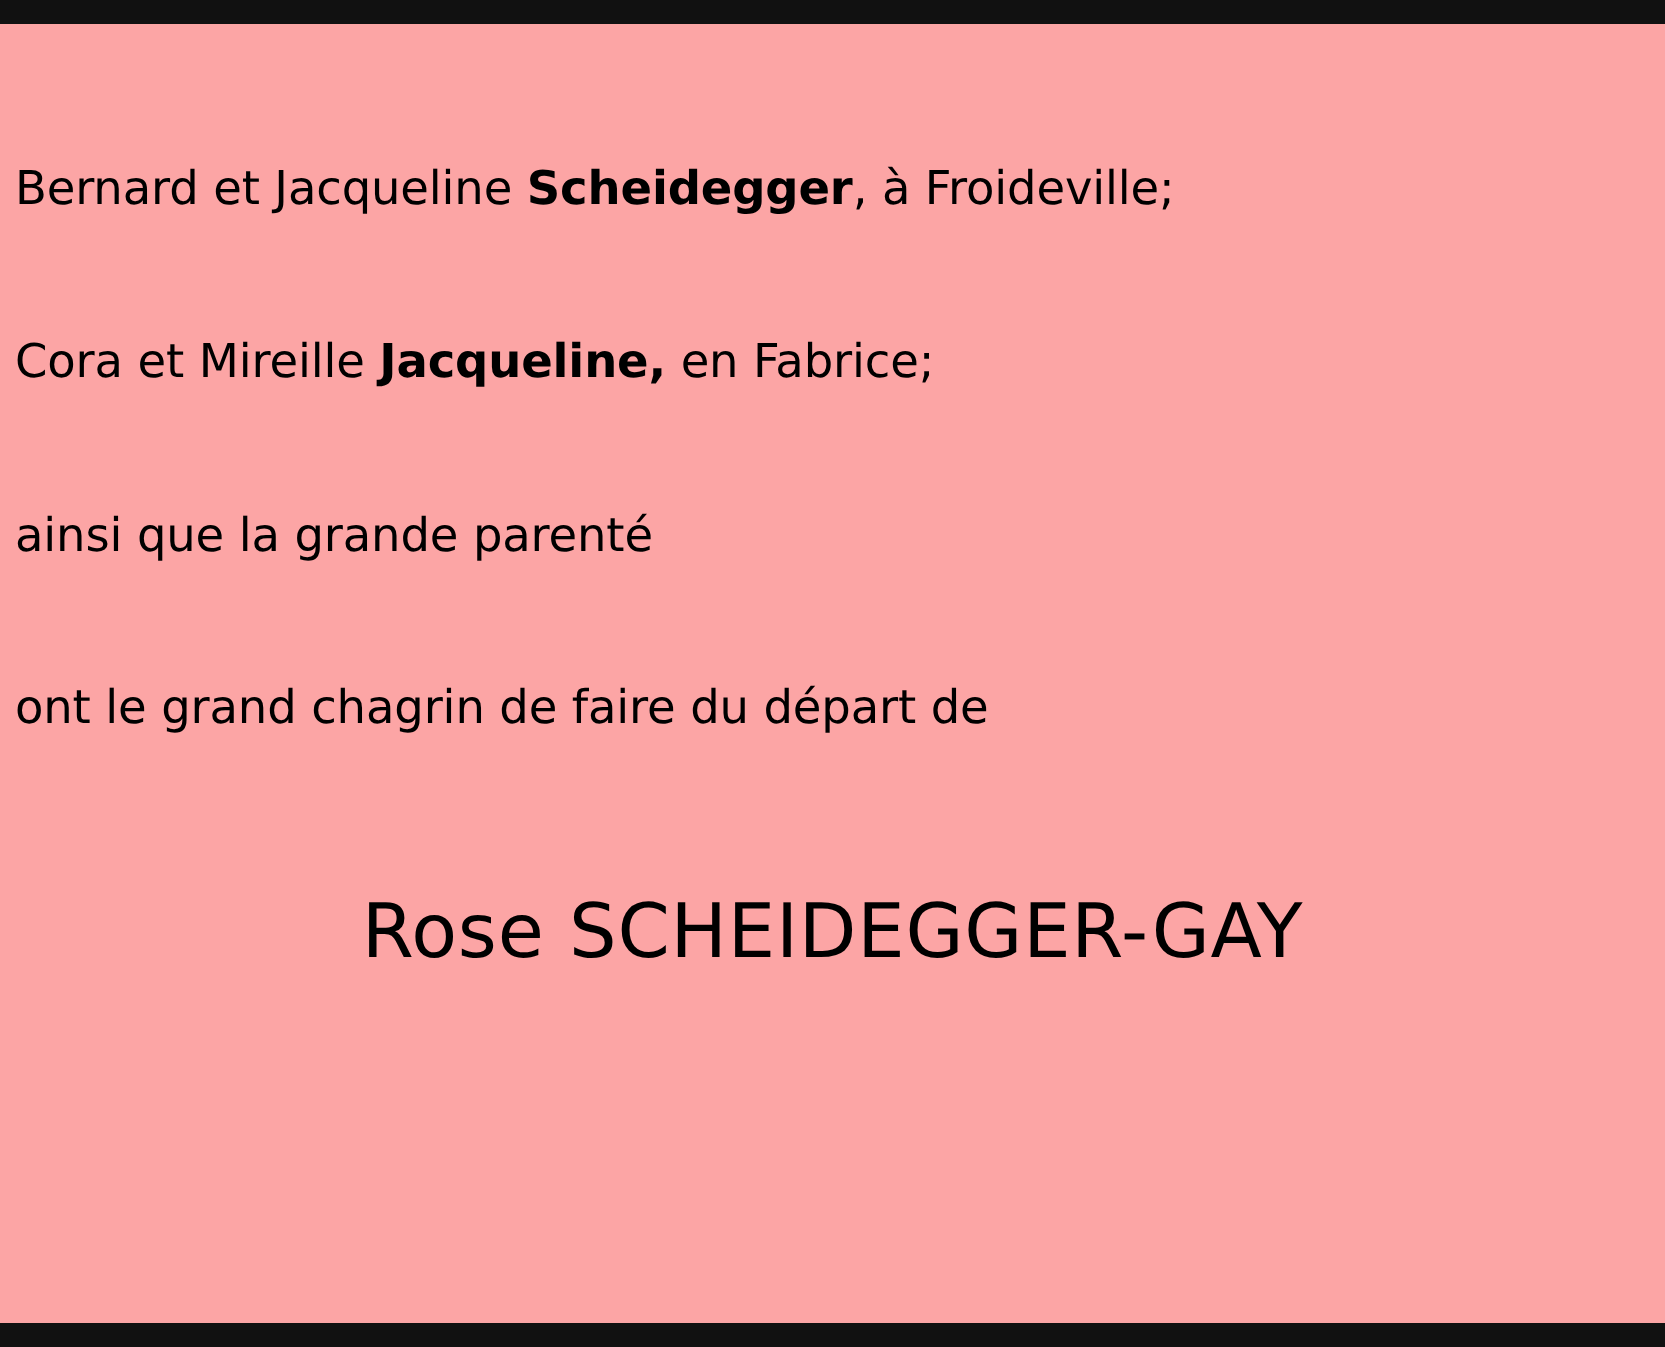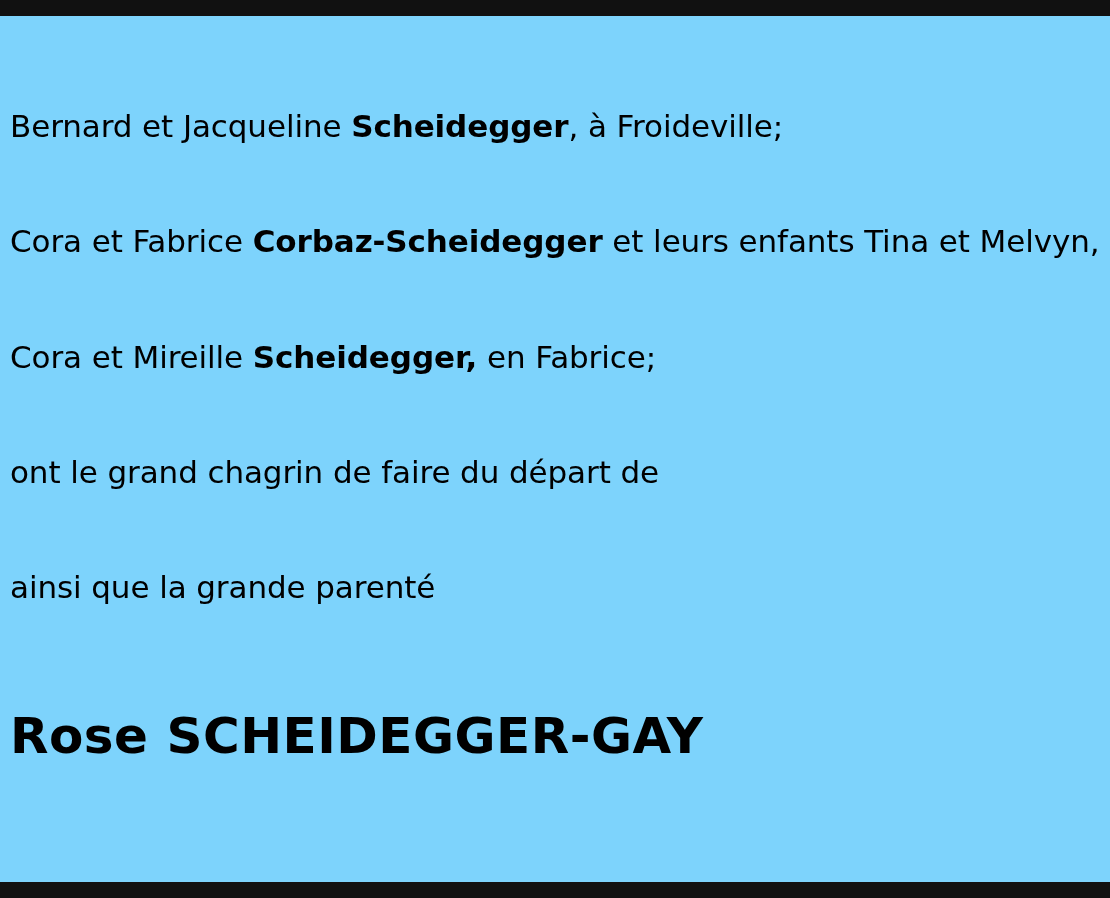--- a/index.html
+++ b/index.html
@@ -12,21 +12,21 @@
     height: 898px;
     font-family: "DejaVu Sans", sans-serif;
     color: #000000;
     overflow: hidden;
   }
   .notice {
     position: relative;
     width: 1110px;
     height: 898px;
     box-sizing: border-box;
-    background: #7dd3fc;
+    background: #fca5a5;
   }
   .rule-top {
     position: absolute;
     left: 0;
     top: 0;
     width: 1110px;
     height: 16px;
     background: #111111;
   }
   .rule-bottom {
@@ -52,43 +52,42 @@
     letter-spacing: -0.1px;
     white-space: pre-wrap;
   }
   .para .b {
     font-weight: bold;
   }
   .line {
     display: block;
   }
   .deceased-name {
-    text-align: left;
-    font-weight: bold;
+    text-align: center;
+    font-weight: normal;
     font-size: 50px;
     letter-spacing: 0.5px;
     margin: 26px 0 22px 0;
     line-height: 1.1;
   }
 </style>
 </head>
 <body>
 
 <div class="notice">
 
   <div class="rule-top"></div>
 
   <div class="content">
 
     <div class="para">
       <span class="line"><span>Bernard et Jacqueline </span><span class="b">Scheidegger</span><span>, à Froideville;</span></span>
-      <span class="line"><span>Cora et Fabrice </span><span class="b">Corbaz-Scheidegger</span><span> et leurs enfants Tina et Melvyn,</span></span>
-      <span class="line"><span>Cora et Mireille </span><span class="b">Scheidegger,</span><span> en Fabrice;</span></span>
+      <span class="line"><span>Cora et Mireille </span><span class="b">Jacqueline,</span><span> en Fabrice;</span></span>
+      <span class="line"><span>ainsi que la grande parenté</span><span class="b"></span><span></span></span>
       <span class="line"><span>ont le grand chagrin de faire du départ de</span><span class="b"></span><span></span></span>
-      <span class="line"><span>ainsi que la grande parenté</span><span class="b"></span><span></span></span>
     </div>
 
     <div class="deceased-name">Rose SCHEIDEGGER-GAY</div>
 
   </div>
 
   <div class="rule-bottom"></div>
 
 </div>
 

